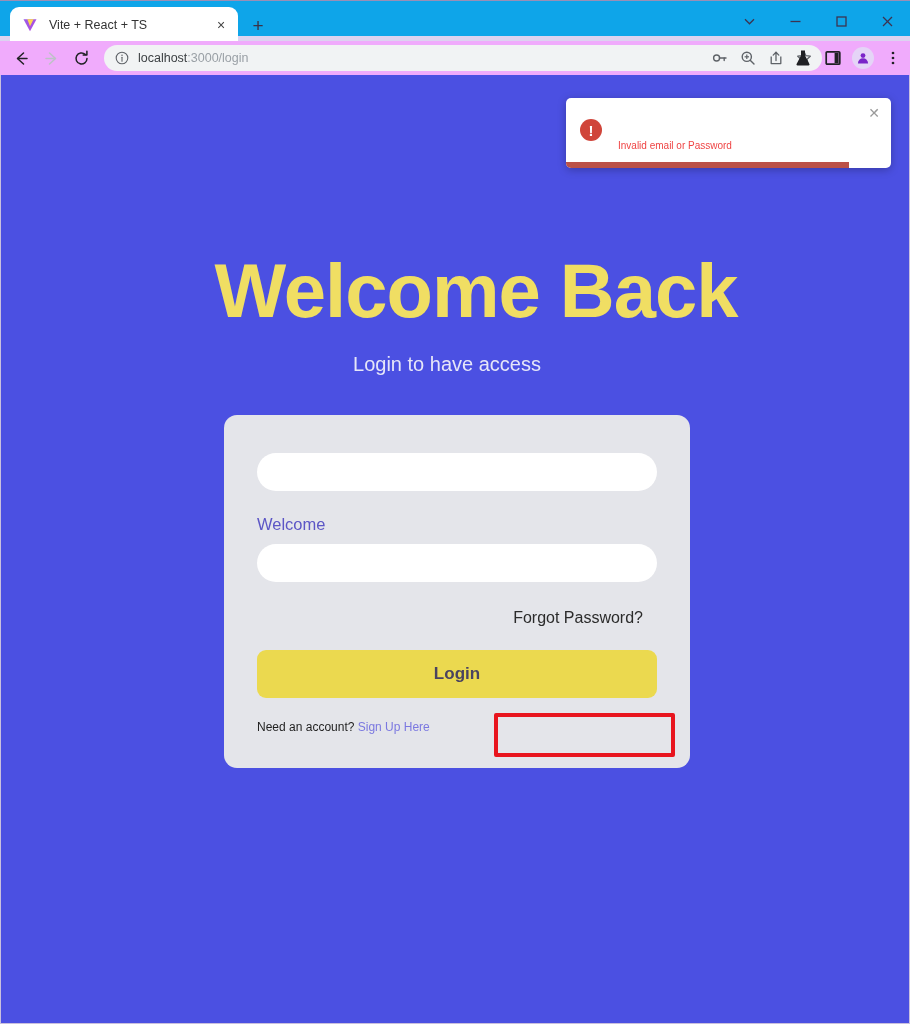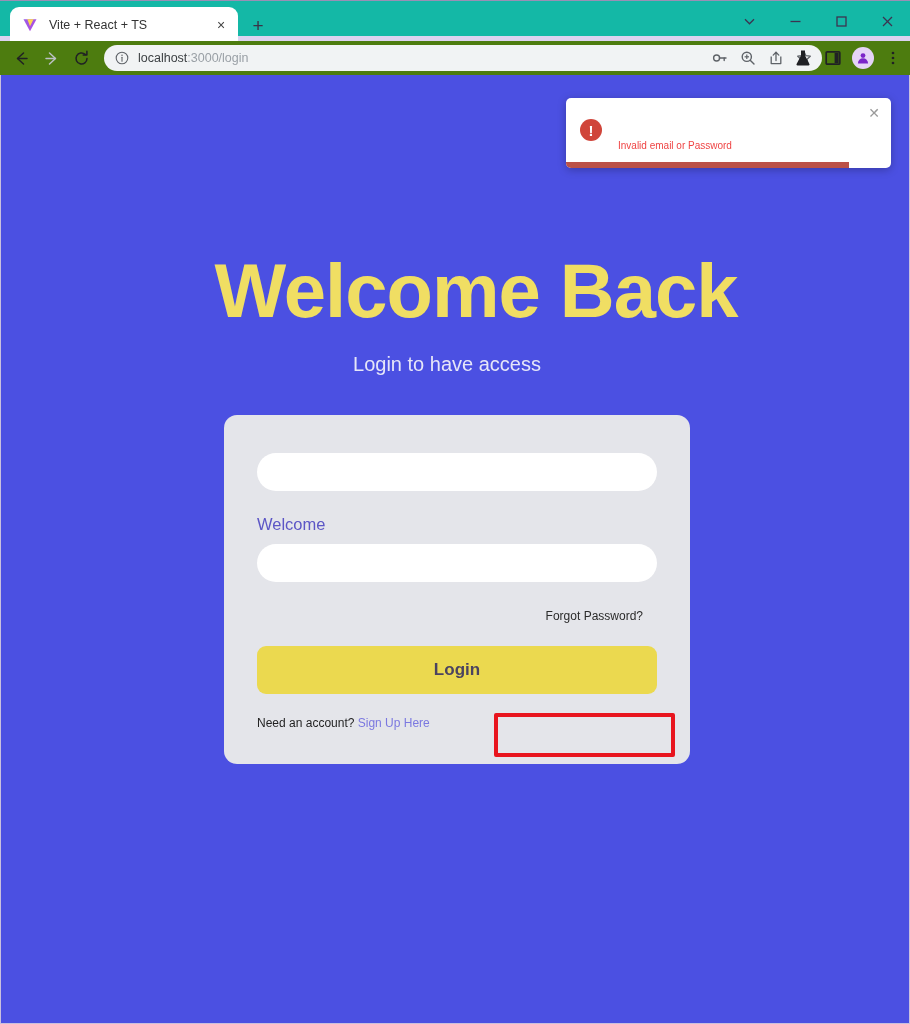--- a/index.html
+++ b/index.html
@@ -16,21 +16,21 @@
     width: 910px;
     height: 1024px;
     background: #dcd3f0;
   }
 
   
   .tabstrip {
     position: absolute;
     top: 0; left: 0;
     width: 910px; height: 36px;
-    background: #14b8a6;
+    background: #0ea5e9;
     border-top: 1px solid #9a8fb5;
   }
 
   .tab {
     position: absolute;
     left: 10px; top: 6px;
     width: 228px; height: 35px;
     background: #ffffff;
     border-radius: 9px 9px 0 0;
     display: flex;
@@ -79,21 +79,21 @@
     width: 46px; height: 41px;
     display: flex; align-items: center; justify-content: center;
     color: #3c3350;
   }
 
   
   .toolbar {
     position: absolute;
     top: 41px; left: 0;
     width: 910px; height: 34px;
-    background: #4d7c0f;
+    background: #f0abfc;
     display: flex;
     align-items: center;
     padding: 0 6px;
   }
   .nav-btn {
     width: 30px; height: 30px;
     display: flex; align-items: center; justify-content: center;
     color: #5f6368;
     flex: 0 0 30px;
   }
@@ -270,21 +270,21 @@
   }
   .gap-24 { height: 24px; }
 
   .forgot-row {
     display: flex;
     justify-content: flex-end;
     margin-top: 18px;
     position: relative;
   }
   .forgot-link {
-    font-size: 12px;
+    font-size: 16px;
     color: #2b2b2b;
     padding: 9px 14px;
     text-align: center;
   }
 
   .login-btn {
     display: block;
     width: 400px;
     height: 48px;
     margin-top: 14px;

